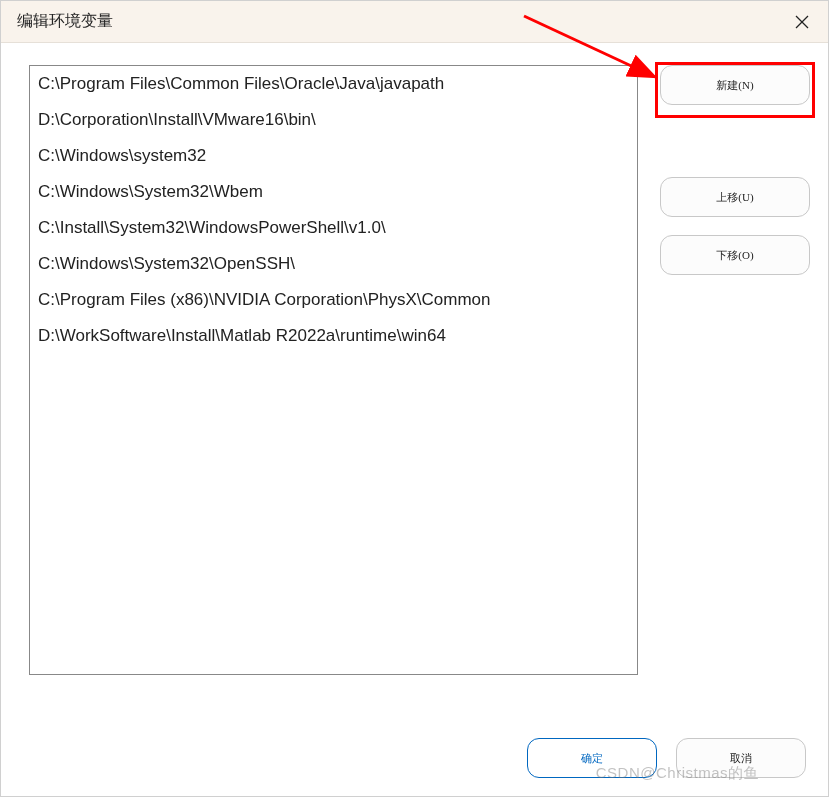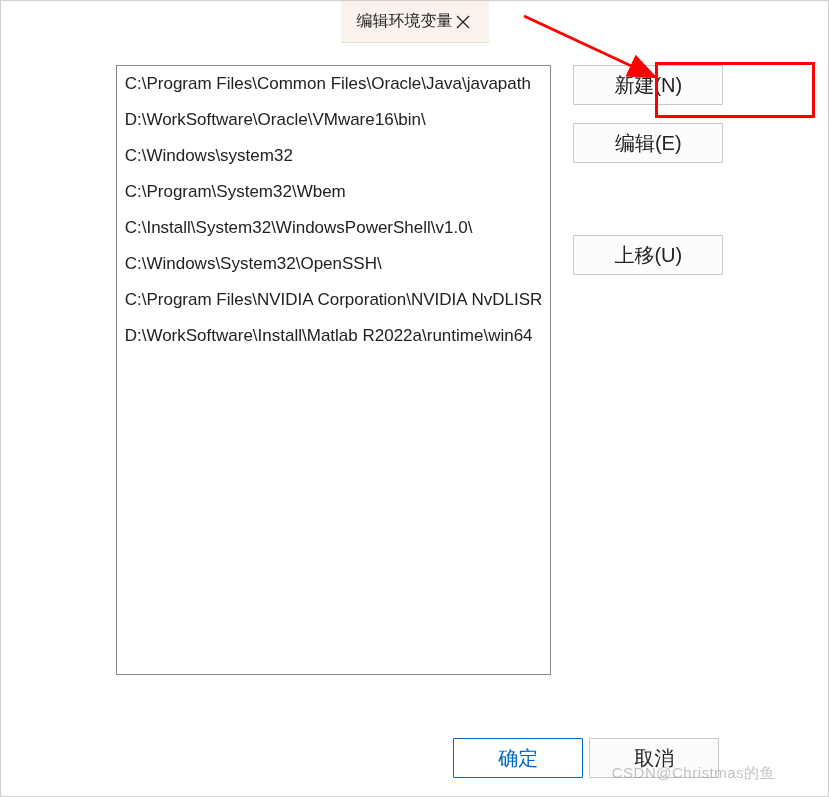--- a/index.html
+++ b/index.html
@@ -16,21 +16,20 @@
       position: relative;
       overflow: hidden;
     }
     .window {
       width: 829px;
       height: 797px;
       border: 1px solid #d0d0d0;
       background: #ffffff;
       display: flex;
       flex-direction: column;
-      align-items: center;
     }
     .titlebar {
       height: 42px;
       background: #f9f3ec;
       display: flex;
       align-items: center;
       justify-content: space-between;
       padding: 0 16px;
       border-bottom: 1px solid #e6e0d8;
     }
@@ -77,28 +76,28 @@
     .side-buttons {
       width: 150px;
       display: flex;
       flex-direction: column;
       gap: 18px;
     }
     .btn {
       height: 40px;
       border: 1px solid #c8c8c8;
       background: #fcfcfc;
-      border-radius: 1px;
-      font-size: 20px;
+      border-radius: 12px;
+      font-size: 11px;
       color: #222;
       cursor: pointer;
       display: flex;
       align-items: center;
       justify-content: center;
-      font-family: Liberation Sans, sans-serif;
+      font-family: Liberation Serif, serif;
     }
     .gap-medium {
       height: 36px;
     }
     .highlight-box {
       position: absolute;
       border: 3px solid #ff0000;
       pointer-events: none;
       top: 62px;
       left: 655px;
@@ -109,36 +108,36 @@
       position: absolute;
       top: 12px;
       left: 520px;
       width: 160px;
       height: 80px;
       pointer-events: none;
     }
     .bottom-row {
       display: flex;
       justify-content: flex-end;
-      gap: 6px;
+      gap: 19px;
       padding-top: 22px;
       padding-right: 4px;
     }
     .bottom-row .btn {
       width: 130px;
     }
     .btn-primary {
       border: 1.5px solid #0067c0;
       color: #0067c0;
       background: #ffffff;
     }
     .watermark {
       position: absolute;
       bottom: 14px;
-      right: 54px;
+      right: 70px;
       font-size: 15px;
       color: rgba(120,120,120,0.45);
       pointer-events: none;
       letter-spacing: 0.5px;
     }
   </style>
 </head>
 <body>
 
 <div class="window">
@@ -149,33 +148,33 @@
           <line x1="1" y1="1" x2="13" y2="13" stroke="#222" stroke-width="1.3"></line>
           <line x1="13" y1="1" x2="1" y2="13" stroke="#222" stroke-width="1.3"></line>
         </svg>
     </span>
   </div>
 
   <div class="content">
     <div class="main-row">
       <div class="listbox" id="listbox">
           <div class="list-item">C:\Program Files\Common Files\Oracle\Java\javapath</div>
-          <div class="list-item">D:\WorkSoftware\Oracle\VMware16\bin\</div>
+          <div class="list-item">D:\Corporation\Install\VMware16\bin\</div>
           <div class="list-item">C:\Windows\system32</div>
-          <div class="list-item">C:\Program\System32\Wbem</div>
+          <div class="list-item">C:\Windows\System32\Wbem</div>
           <div class="list-item">C:\Install\System32\WindowsPowerShell\v1.0\</div>
           <div class="list-item">C:\Windows\System32\OpenSSH\</div>
-          <div class="list-item">C:\Program Files\NVIDIA Corporation\NVIDIA NvDLISR</div>
+          <div class="list-item">C:\Program Files (x86)\NVIDIA Corporation\PhysX\Common</div>
           <div class="list-item">D:\WorkSoftware\Install\Matlab R2022a\runtime\win64</div>
         </div>
       <div class="side-buttons">
         <button class="btn">新建(N)</button>
-        <button class="btn">编辑(E)</button>
         <div class="gap-medium"></div>
         <button class="btn">上移(U)</button>
+        <button class="btn">下移(O)</button>
         <div class="gap-medium"></div>
       </div>
     </div>
     <div class="bottom-row">
       <button class="btn btn-primary">确定</button>
       <button class="btn">取消</button>
     </div>
   </div>
 </div>
 

